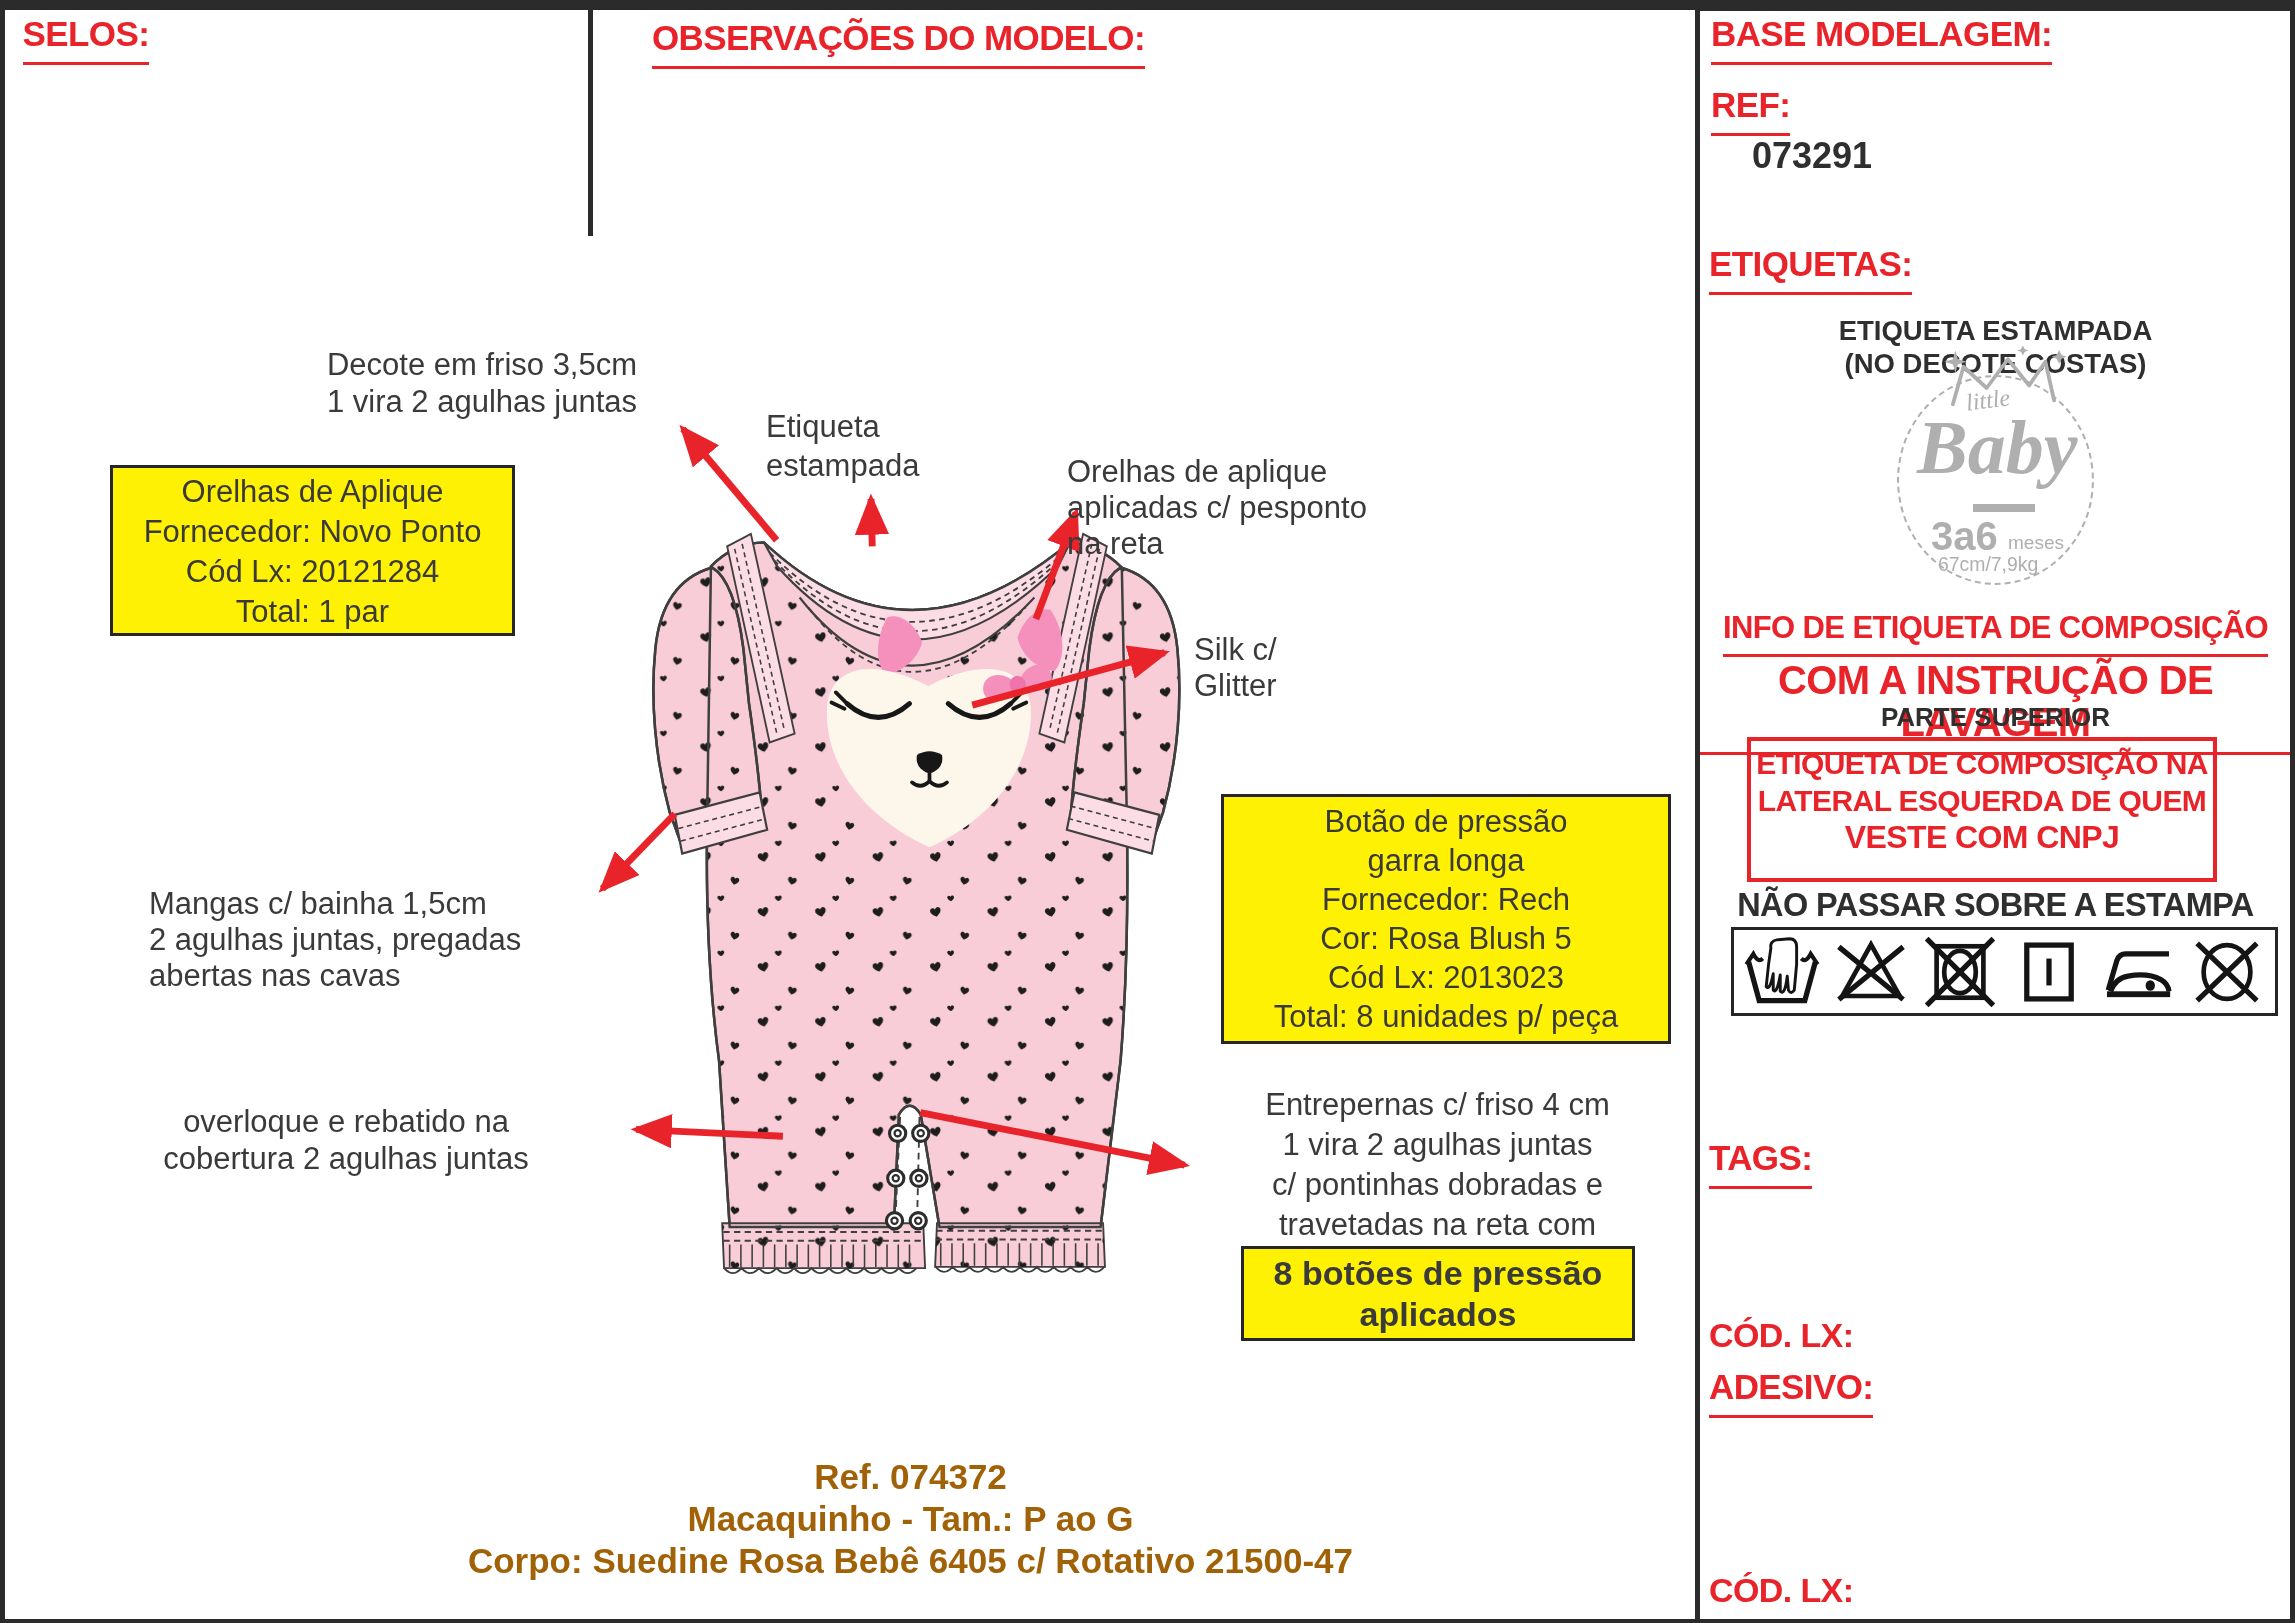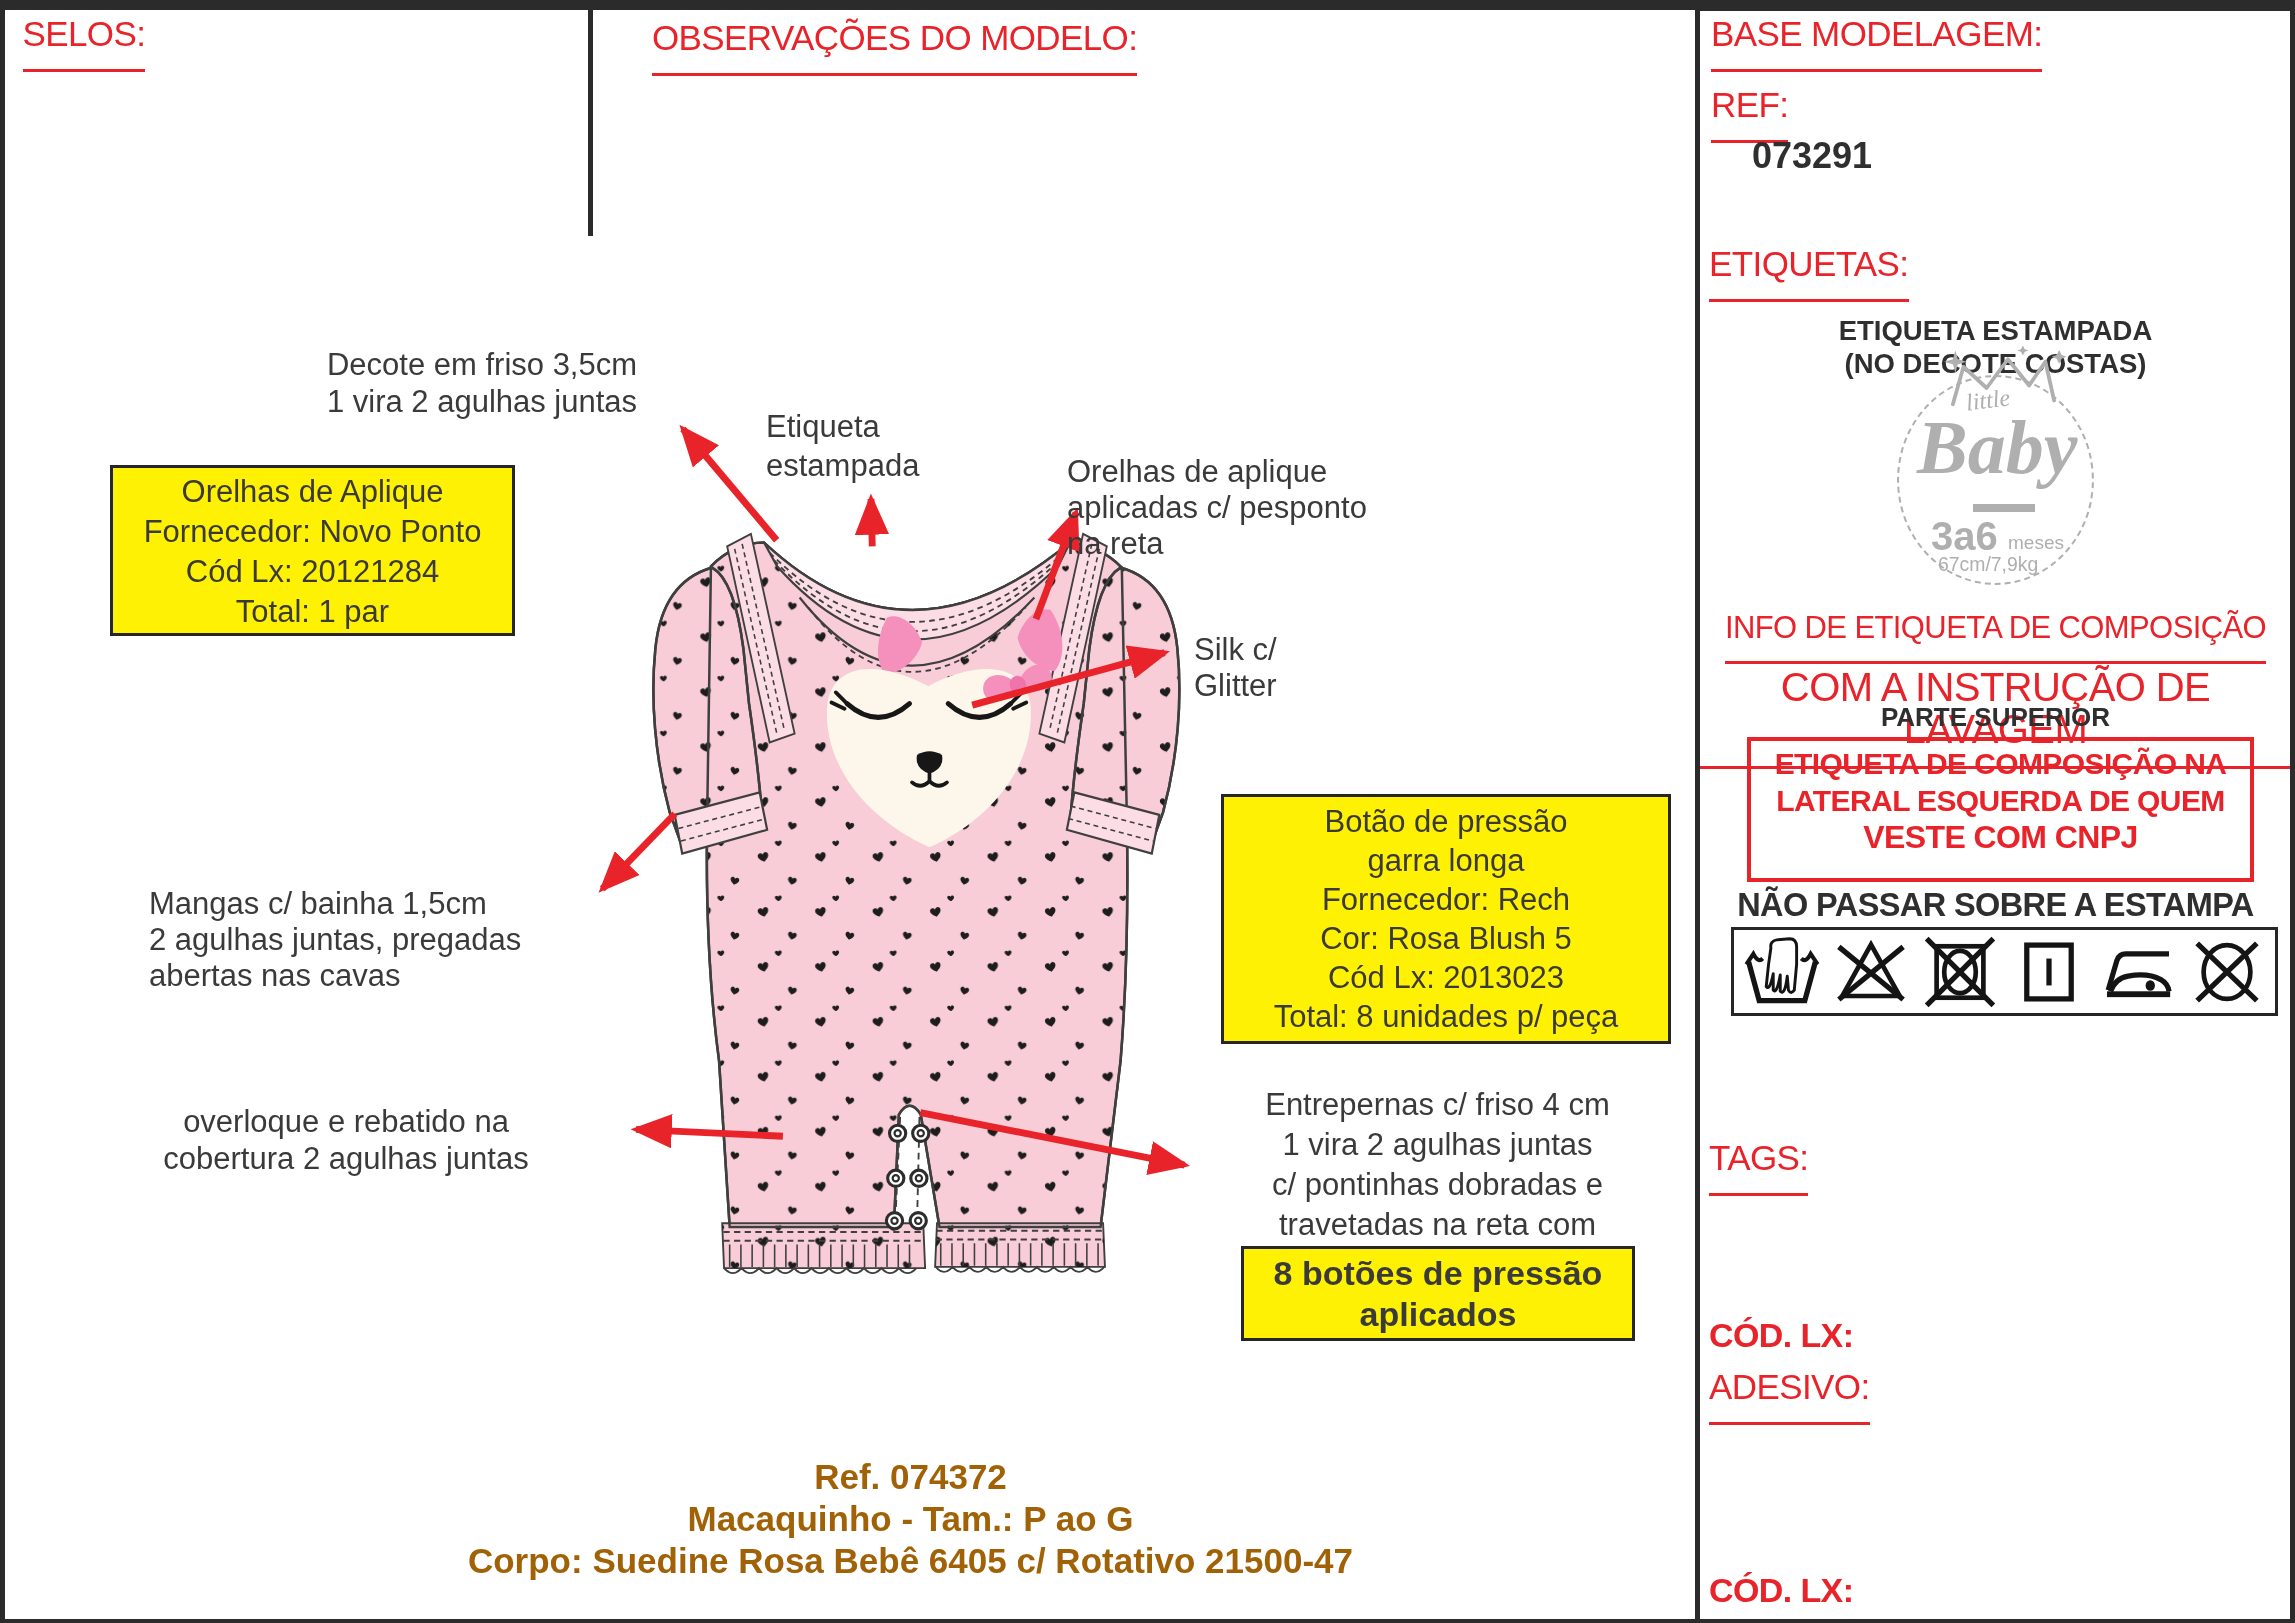--- a/index.html
+++ b/index.html
@@ -5,21 +5,21 @@
   :root{
     --red:#E8232A; --yellow:#FFF104; --pink:#F9CDD8; --pink2:#F590BD;
     --cream:#FDF6EA; --ink:#3A3A3A; --line:#2B2B2B; --gray:#AFAFAF;
   }
   *{box-sizing:border-box;margin:0;padding:0;}
   body{font-family:"Liberation Sans","DejaVu Sans",sans-serif;background:#fff;}
   #sheet{position:relative;width:2295px;height:1624px;background:#fff;border:5px solid var(--line);overflow:hidden;}
   .abs{position:absolute;}
   .hline{position:absolute;background:var(--line);height:5px;}
   .vline{position:absolute;background:var(--line);width:5px;}
-  .rh{color:var(--red);font-weight:normal;font-size:35px;display:inline-block;border-bottom:3.7px solid var(--red);padding-bottom:16px;line-height:1.05;letter-spacing:-0.6px;}
+  .rh{color:var(--red);font-weight:bold;font-size:35px;display:inline-block;border-bottom:3.7px solid var(--red);padding-bottom:9px;line-height:1.05;letter-spacing:-0.6px;}
   .rh-plain{color:var(--red);font-weight:bold;font-size:34px;letter-spacing:-0.6px;}
   .note{color:var(--ink);font-size:31px;line-height:37px;}
   .center{text-align:center;}
   .ybox{background:var(--yellow);border:3.1px solid #262626;color:var(--ink);font-size:31px;line-height:39px;text-align:center;}
   .bold{font-weight:bold;}
   .blackhead{color:#2F2F2F;font-weight:bold;}
   .logo-txt{color:var(--gray);}
 </style>
 </head>
 <body>
@@ -59,21 +59,21 @@
     <div class="abs logo-txt" style="left:39px;top:167px;font-size:40px;font-weight:bold;">3a6</div>
     <div class="abs logo-txt" style="left:116px;top:185px;font-size:19px;">meses</div>
     <div class="abs logo-txt" style="left:46px;top:206px;font-size:19.4px;">67cm/7,9kg</div>
   </div>
 
   <div class="abs center" style="left:1695px;top:607px;width:591px;">
     <span class="rh" style="font-size:31px;border-bottom-width:3.1px;">INFO DE ETIQUETA DE COMPOSIÇÃO</span><br>
     <span class="rh" style="font-size:40px;border-bottom-width:3.1px;margin-top:2.5px;">COM A INSTRUÇÃO DE LAVAGEM</span>
   </div>
   <div class="abs center blackhead" style="left:1695px;top:697px;width:591px;font-size:26px;">PARTE SUPERIOR</div>
-  <div class="abs center" style="left:1742px;top:732px;width:507px;height:145px;border:4.4px solid var(--red);padding-top:4px;">
+  <div class="abs center" style="left:1742px;top:732px;width:470px;height:145px;border:4.4px solid var(--red);padding-top:4px;">
     <div class="rh-plain" style="font-size:30px;line-height:37px;">ETIQUETA DE COMPOSIÇÃO NA</div>
     <div class="rh-plain" style="font-size:30px;line-height:37px;">LATERAL ESQUERDA DE QUEM</div>
     <div class="rh-plain" style="font-size:32px;line-height:37px;text-align:center;">VESTE COM CNPJ</div>
   </div>
   <div class="abs center blackhead" style="left:1695px;top:882px;width:591px;font-size:32.5px;letter-spacing:-0.6px;">NÃO PASSAR SOBRE A ESTAMPA</div>
 
   <div class="abs" style="left:1726px;top:922px;width:547px;height:89px;border:3.1px solid #262626;display:flex;align-items:center;justify-content:space-around;padding:0 3.7px;">
     <svg width="82" height="76" viewBox="0 0 130 130">
       <path d="M8,48 L26,114 L104,114 L122,48" fill="none" stroke="#141414" stroke-width="9"></path>
       <path d="M4,52 L16,34 Q24,50 32,42" fill="none" stroke="#141414" stroke-width="7"></path>

